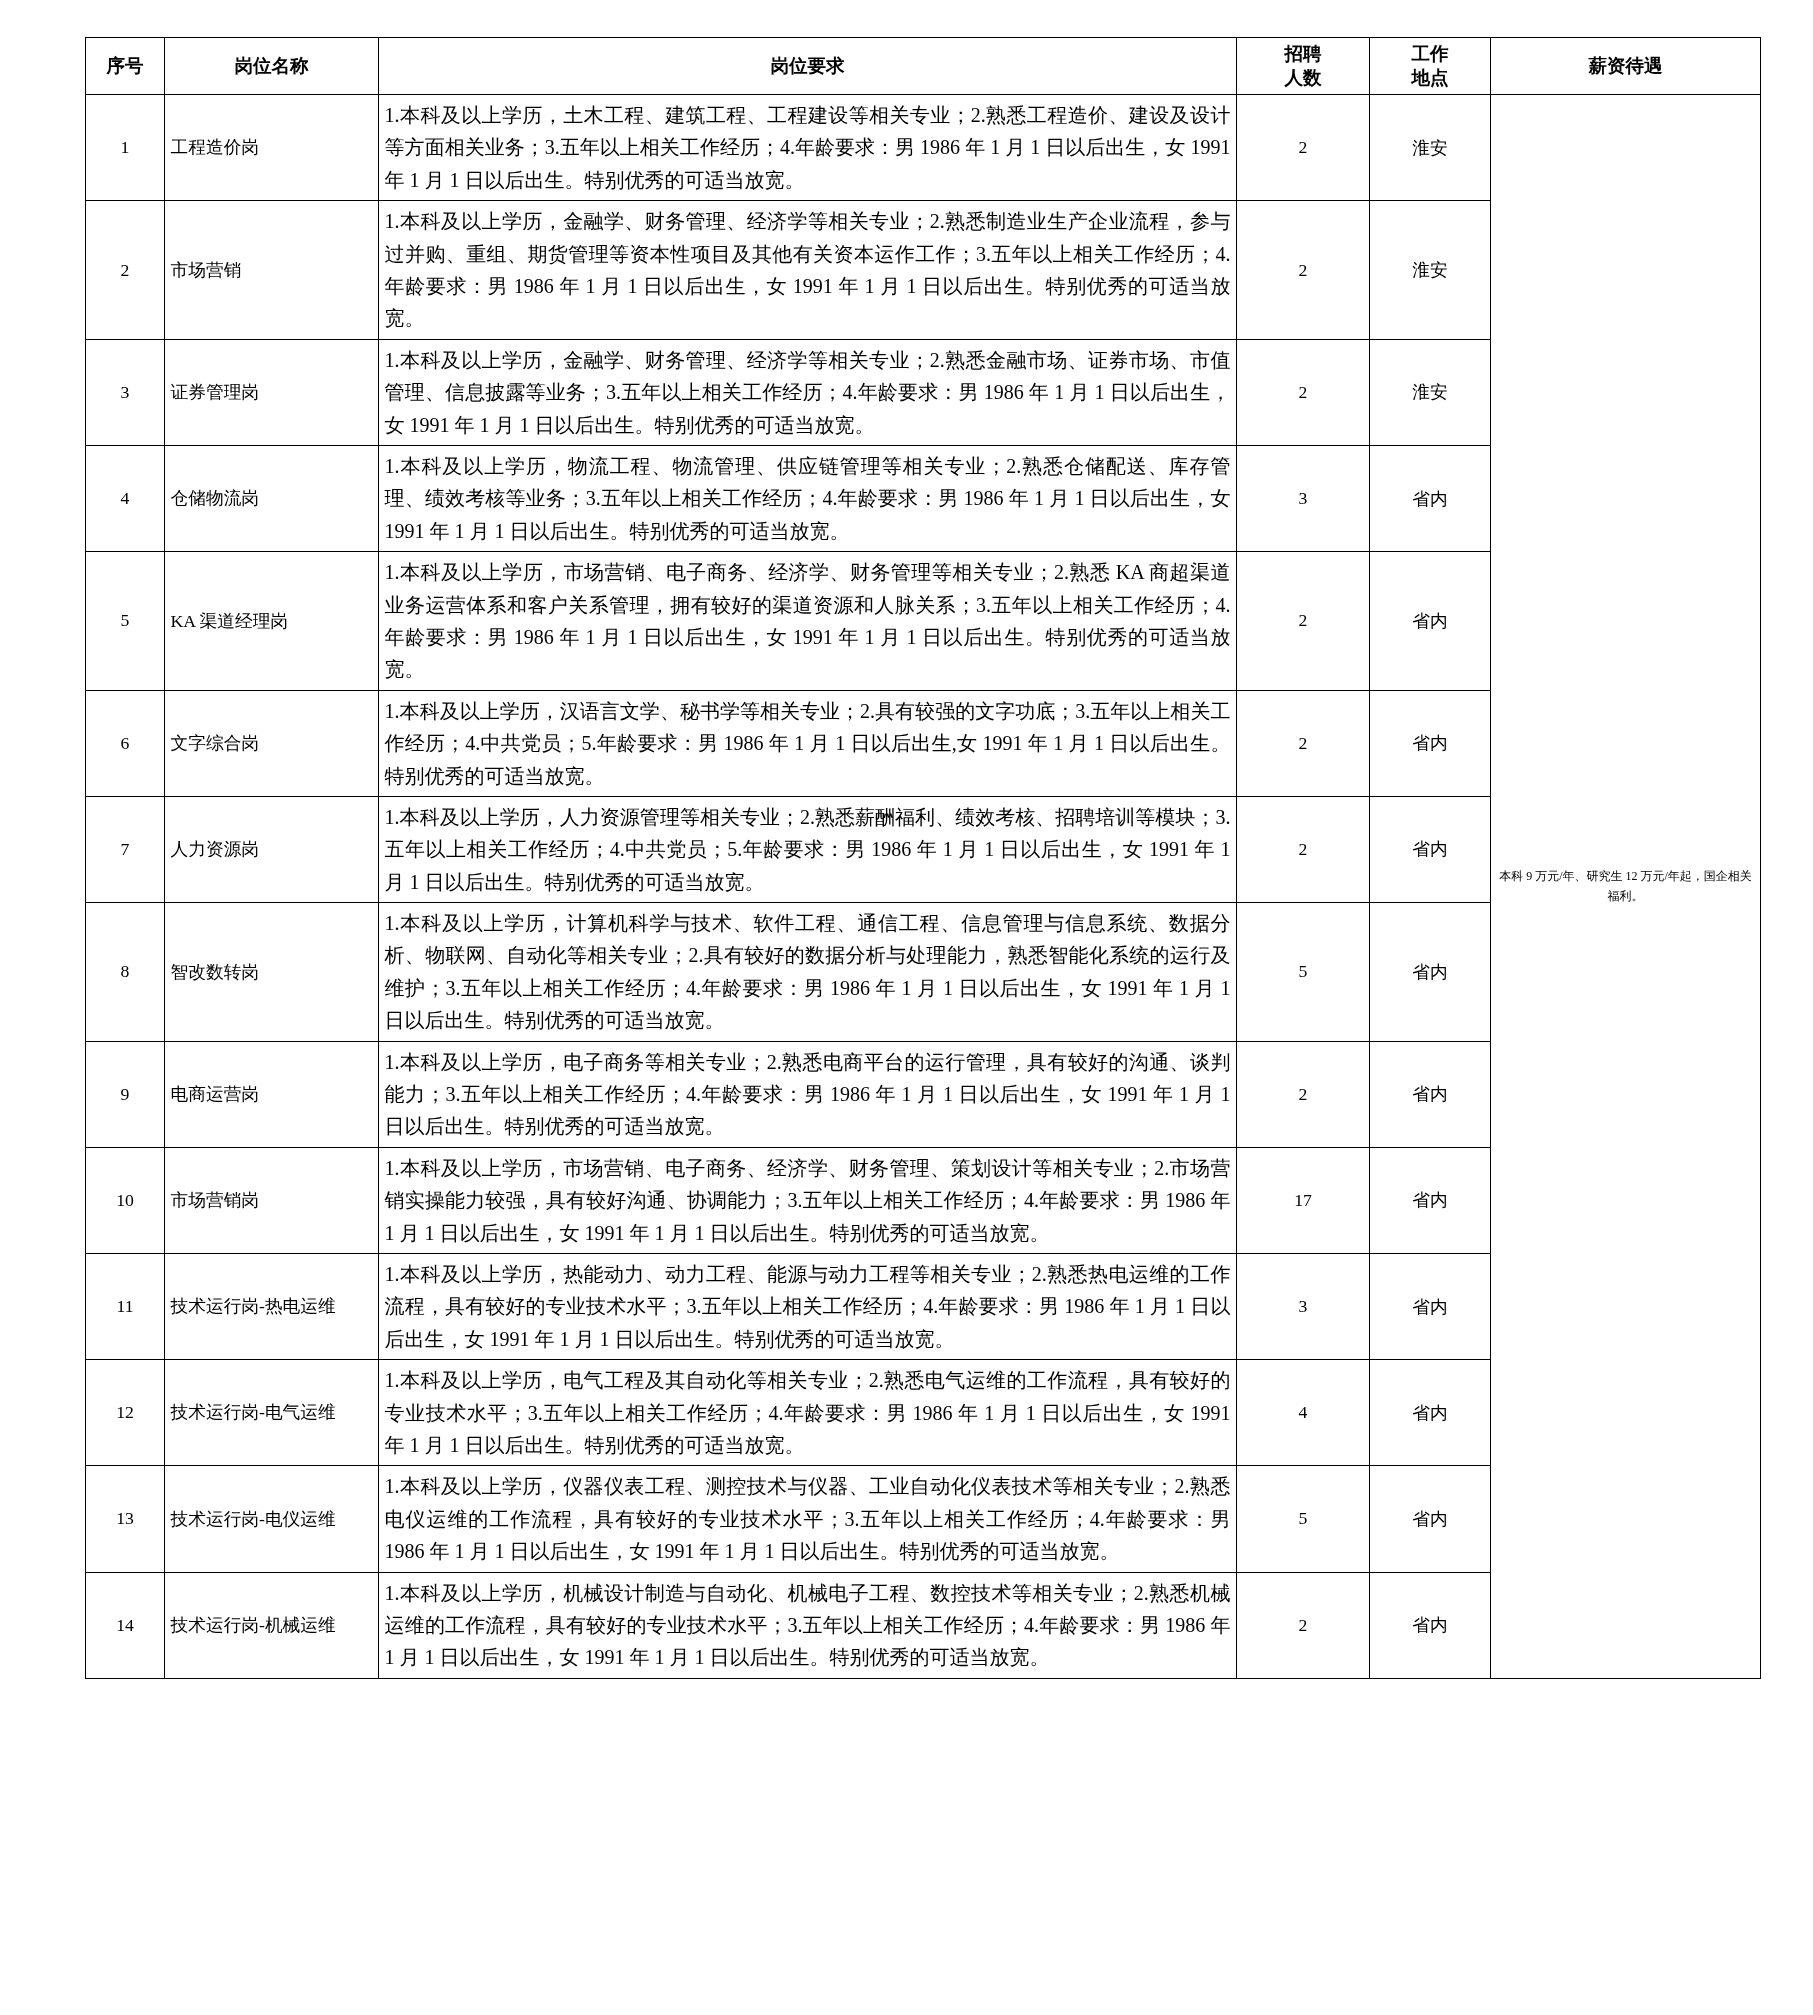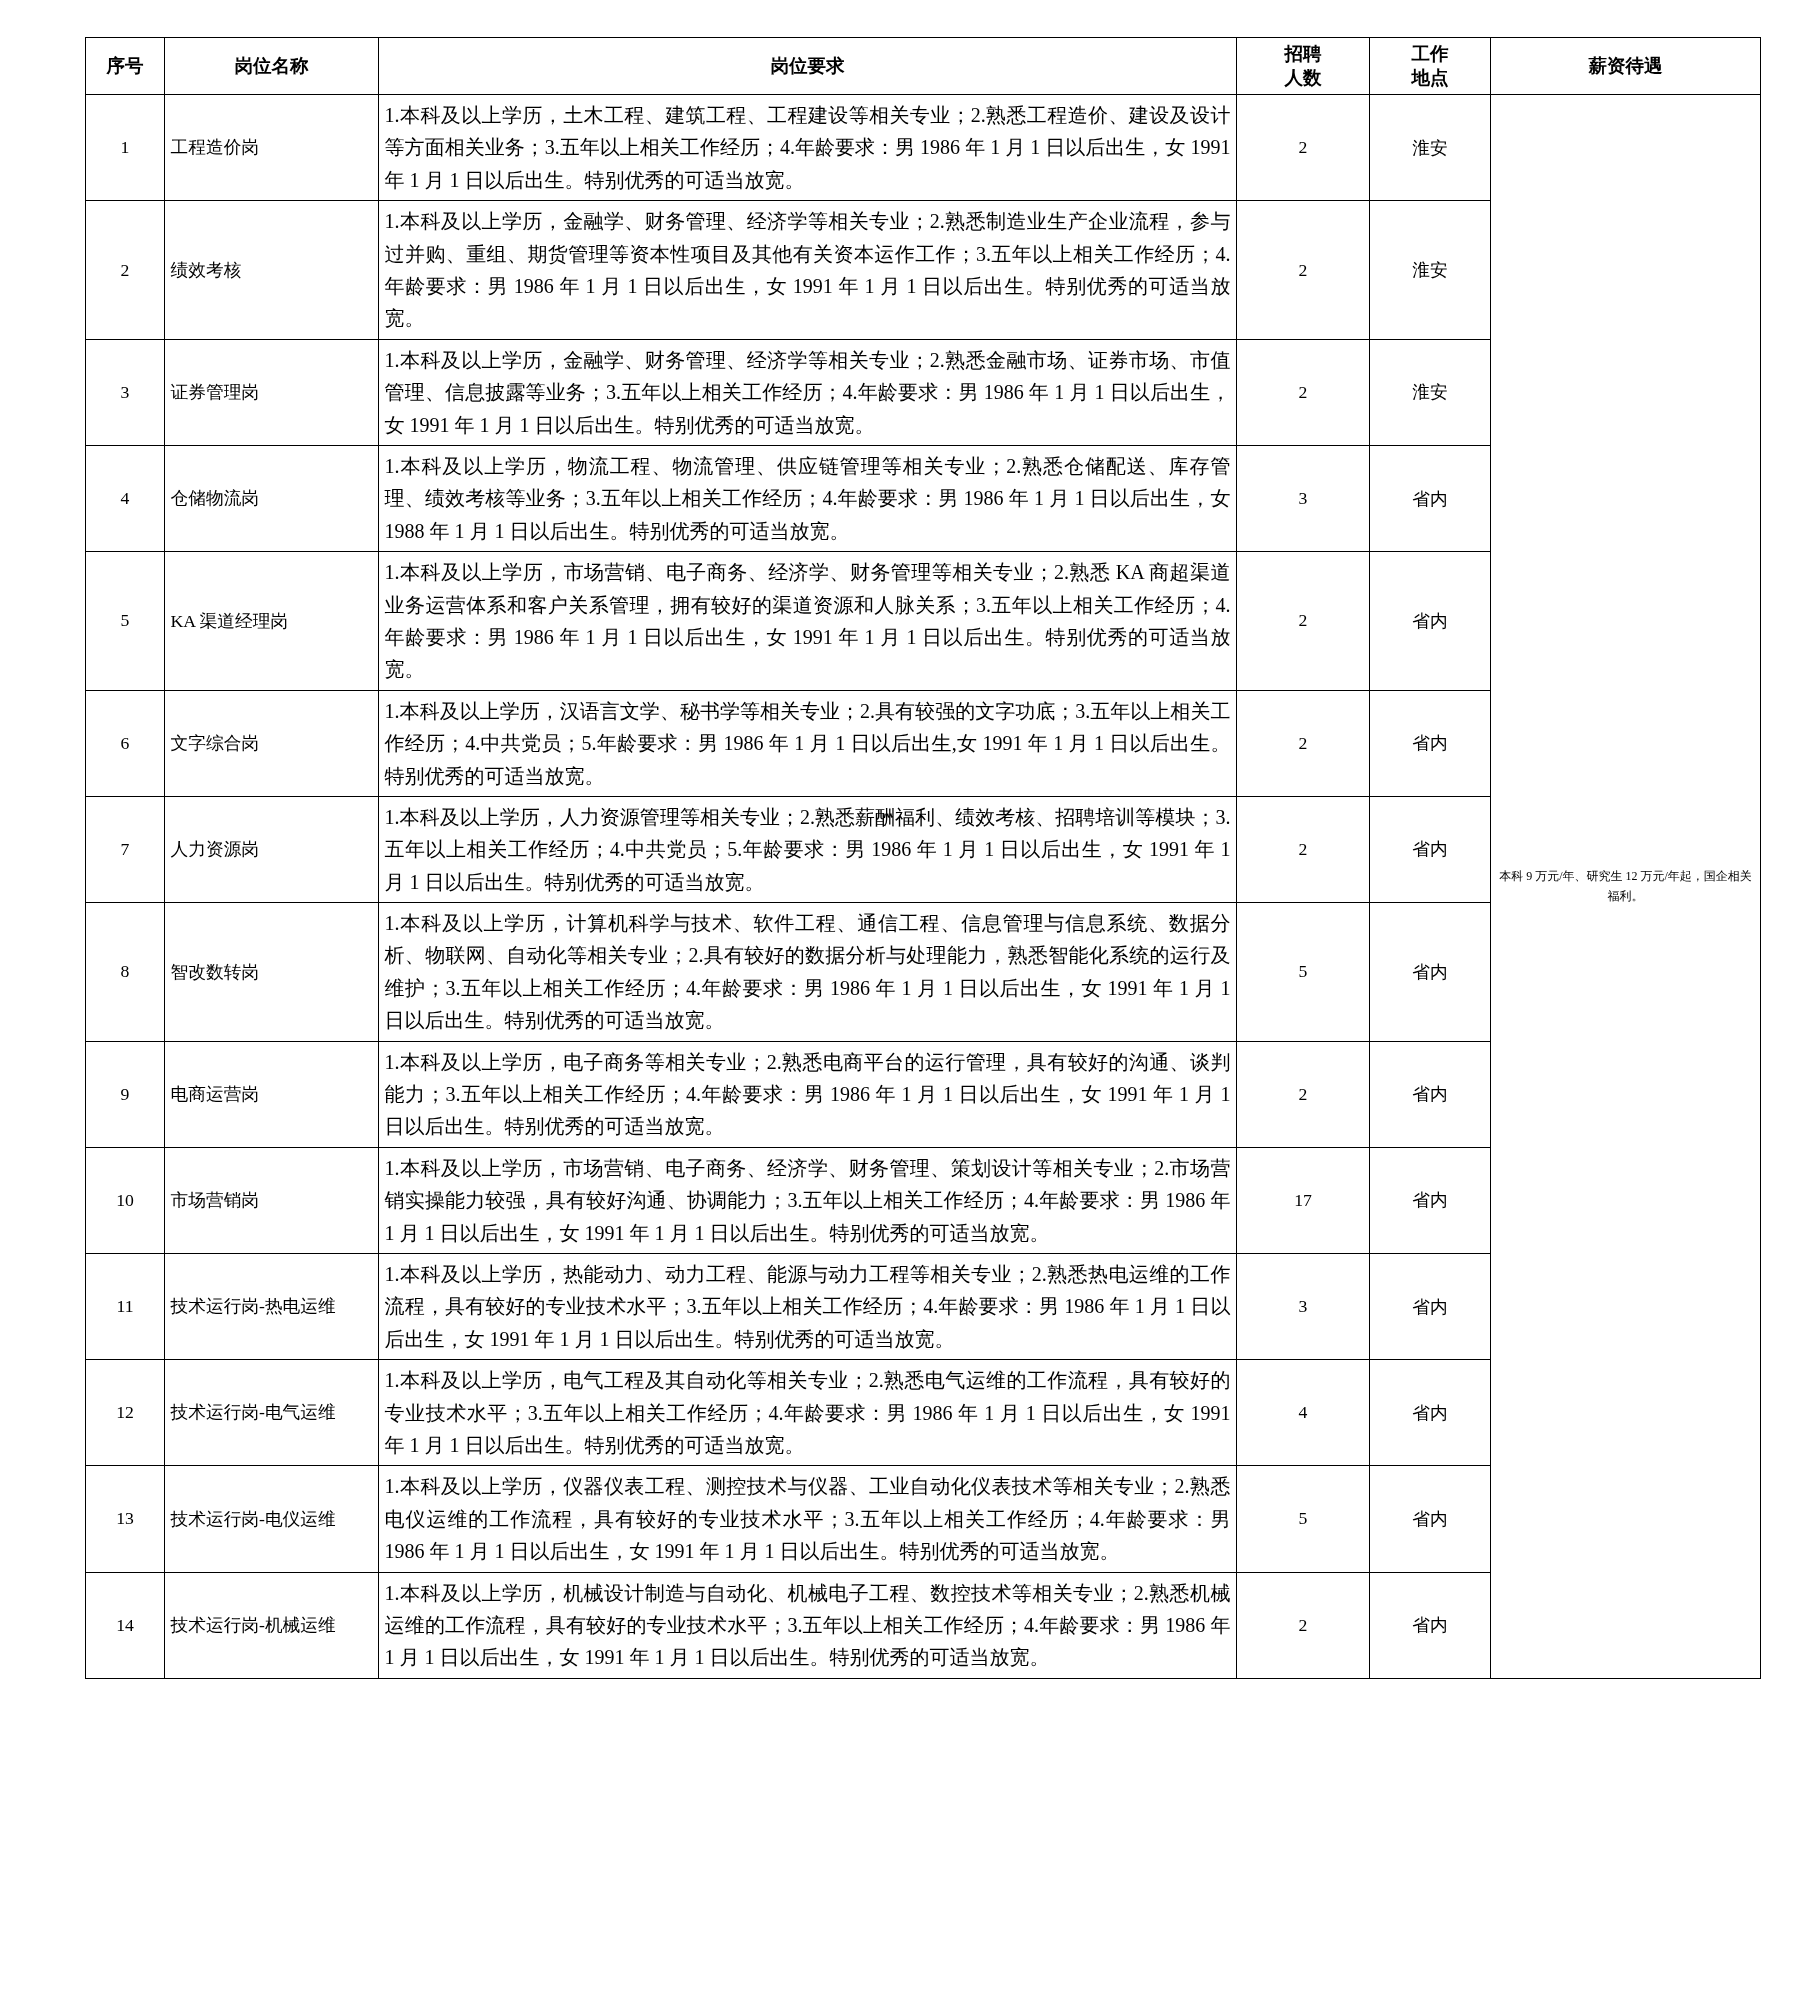--- a/index.html
+++ b/index.html
@@ -110,36 +110,36 @@
       <tr>
         <td class="index">1</td>
         <td class="title">工程造价岗</td>
         <td class="req">1.本科及以上学历，土木工程、建筑工程、工程建设等相关专业；2.熟悉工程造价、建设及设计等方面相关业务；3.五年以上相关工作经历；4.年龄要求：男 1986 年 1 月 1 日以后出生，女 1991 年 1 月 1 日以后出生。特别优秀的可适当放宽。</td>
         <td class="count">2</td>
         <td class="place">淮安</td>
         <td class="salary" rowspan="14">本科 9 万元/年、研究生 12 万元/年起，国企相关福利。</td>
       </tr>
       <tr>
         <td class="index">2</td>
-        <td class="title">绩效考核</td>
+        <td class="title">市场营销</td>
         <td class="req">1.本科及以上学历，金融学、财务管理、经济学等相关专业；2.熟悉制造业生产企业流程，参与过并购、重组、期货管理等资本性项目及其他有关资本运作工作；3.五年以上相关工作经历；4.年龄要求：男 1986 年 1 月 1 日以后出生，女 1991 年 1 月 1 日以后出生。特别优秀的可适当放宽。</td>
         <td class="count">2</td>
         <td class="place">淮安</td>
       </tr>
       <tr>
         <td class="index">3</td>
         <td class="title">证券管理岗</td>
         <td class="req">1.本科及以上学历，金融学、财务管理、经济学等相关专业；2.熟悉金融市场、证券市场、市值管理、信息披露等业务；3.五年以上相关工作经历；4.年龄要求：男 1986 年 1 月 1 日以后出生，女 1991 年 1 月 1 日以后出生。特别优秀的可适当放宽。</td>
         <td class="count">2</td>
         <td class="place">淮安</td>
       </tr>
       <tr>
         <td class="index">4</td>
         <td class="title">仓储物流岗</td>
-        <td class="req">1.本科及以上学历，物流工程、物流管理、供应链管理等相关专业；2.熟悉仓储配送、库存管理、绩效考核等业务；3.五年以上相关工作经历；4.年龄要求：男 1986 年 1 月 1 日以后出生，女 1988 年 1 月 1 日以后出生。特别优秀的可适当放宽。</td>
+        <td class="req">1.本科及以上学历，物流工程、物流管理、供应链管理等相关专业；2.熟悉仓储配送、库存管理、绩效考核等业务；3.五年以上相关工作经历；4.年龄要求：男 1986 年 1 月 1 日以后出生，女 1991 年 1 月 1 日以后出生。特别优秀的可适当放宽。</td>
         <td class="count">3</td>
         <td class="place">省内</td>
       </tr>
       <tr>
         <td class="index">5</td>
         <td class="title">KA 渠道经理岗</td>
         <td class="req">1.本科及以上学历，市场营销、电子商务、经济学、财务管理等相关专业；2.熟悉 KA 商超渠道业务运营体系和客户关系管理，拥有较好的渠道资源和人脉关系；3.五年以上相关工作经历；4.年龄要求：男 1986 年 1 月 1 日以后出生，女 1991 年 1 月 1 日以后出生。特别优秀的可适当放宽。</td>
         <td class="count">2</td>
         <td class="place">省内</td>
       </tr>

